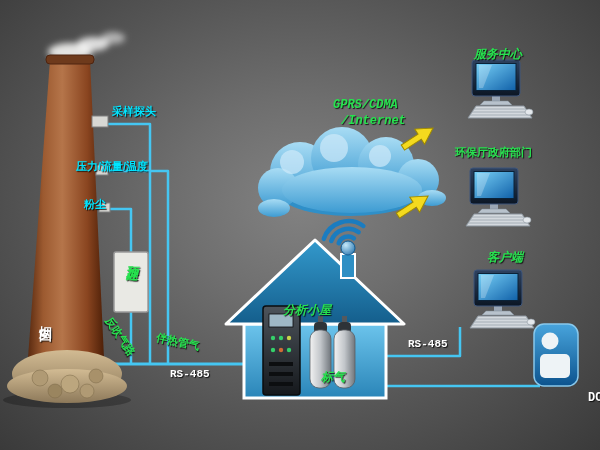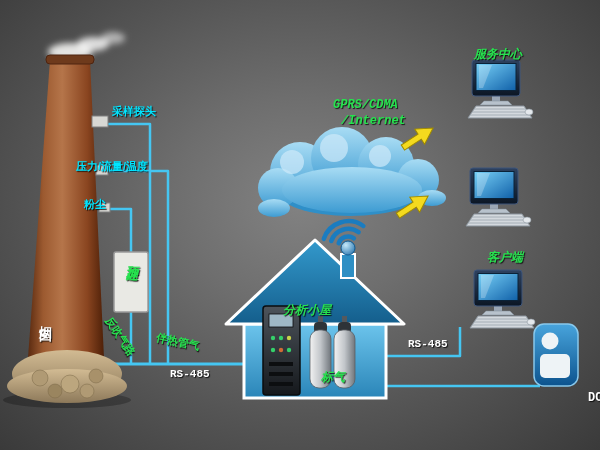--- a/index.html
+++ b/index.html
@@ -203,18 +203,19 @@
   <div class="lbl green-sm rot-slight" style="left:158px;top:330px;">伴热管气</div>
   <div class="lbl white" style="left:170px;top:368px;">RS-485</div>
 
   <div class="lbl green" style="left:283px;top:302px;">分析小屋</div>
   <div class="lbl green" style="left:321px;top:369px;">标气</div>
 
   <div class="lbl green mono" style="left:333px;top:98px;">GPRS/CDMA</div>
   <div class="lbl green mono" style="left:341px;top:114px;">/Internet</div>
 
   <div class="lbl green" style="left:474px;top:46px;">服务中心</div>
+  <div class="lbl green-sm" style="left:455px;top:145px;">环保厅政府部门</div>
   <div class="lbl green" style="left:487px;top:249px;">客户端</div>
 
   <div class="lbl white" style="left:408px;top:338px;">RS-485</div>
   <div class="lbl white" style="left:544px;top:391px;font-size:12px;padding-left:44px;">DCS</div>
 
 </div>
 
 </body></html>

